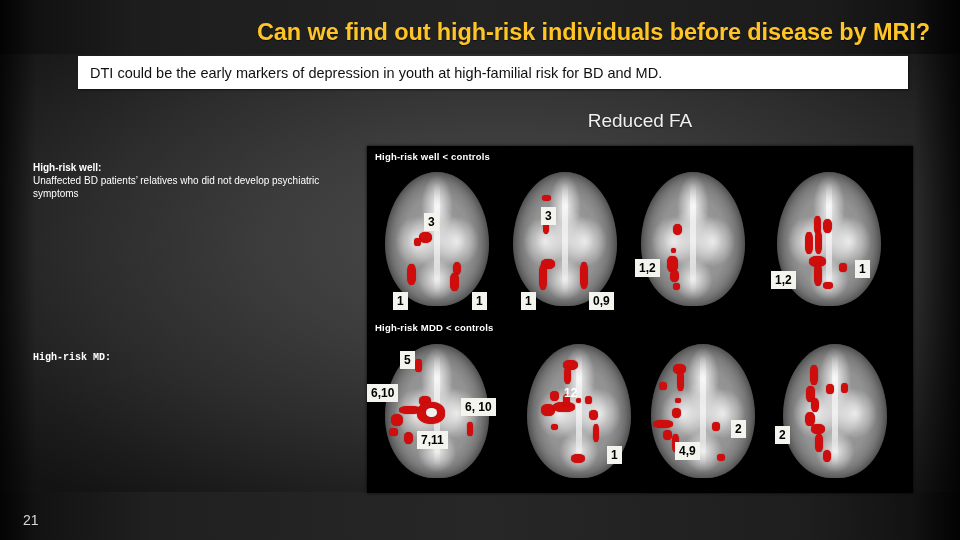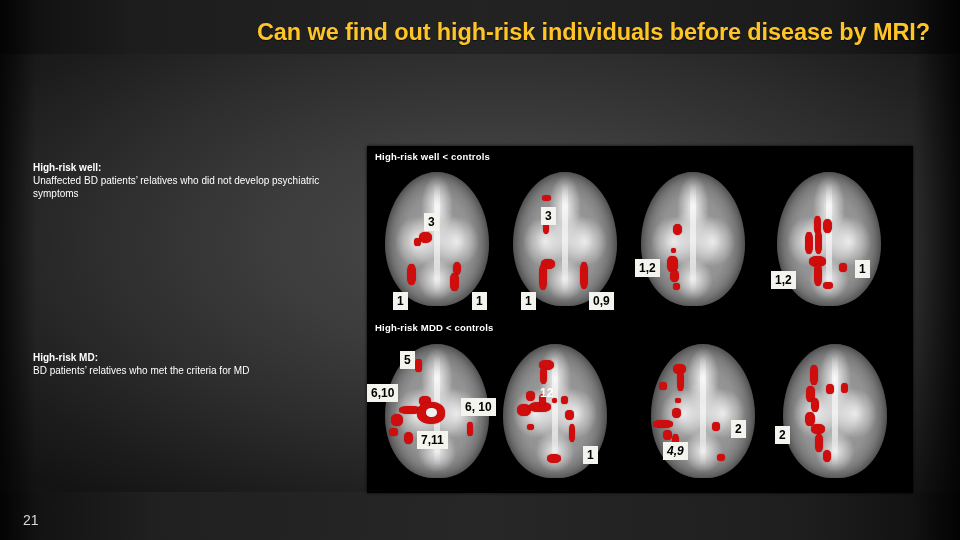--- a/index.html
+++ b/index.html
@@ -53,21 +53,21 @@
   #reducedfa {
     position:absolute; left:367px; top:110px; width:546px;
     text-align:center; color:#f0f0f0; font-size:19px;
     text-shadow:0 1px 1px rgba(0,0,0,.5);
   }
 
   .leftblock { position:absolute; left:33px; color:#ffffff; width:325px; }
   .leftblock .hd { font-weight:bold; font-size:10px; margin-bottom:1px; }
   .leftblock .bd { font-size:10px; line-height:1.33; }
   #block-well { top:162px; }
-  #block-md   { top:352px; }
+  #block-md   { top:352px;font-family:Liberation Mono, monospace; }
 
   
   #panel {
     position:absolute; left:367px; top:146px; width:546px; height:347px;
     background:#000; overflow:hidden;
     box-shadow:0 0 3px rgba(0,0,0,.8);
   }
   .rowlabel {
     position:absolute; left:8px; color:#fff; font-size:9.5px; font-weight:bold;
     letter-spacing:.2px; z-index:9; white-space:nowrap;
@@ -131,30 +131,33 @@
 
 <div id="slide">
 
   <div id="topband"></div>
   <div id="bottomband"></div>
   <div id="vign-l"></div>
   <div id="vign-r"></div>
 
   <div id="title">Can we find out high-risk individuals before disease by MRI?</div>
 
-
+  <div id="callout">
+    <span>DTI could be the early markers of depression  in youth at high-familial risk for BD and MD.</span>
+  </div>
+
+  <div id="reducedfa">Reduced FA</div>
 
   <div class="leftblock" id="block-well">
     <div class="hd">High-risk  well:</div>
     <div class="bd">Unaffected  BD patients’ relatives who did not develop psychiatric symptoms</div>
   </div>
 
   <div class="leftblock" id="block-md">
     <div class="hd">High-risk  MD:</div>
-    <div class="bd">BD patients’ relatives who met the criteria for MD</div>
   </div>
 
   <div id="panel">
 
     <div class="rowlabel" id="rowlabel-top">High-risk well &lt; controls</div>
     <div class="rowlabel" id="rowlabel-bot">High-risk  MDD &lt; controls</div>
 
     <div class="brainrow" id="row-top">
 
       <div class="brain" style="left:6px;">
@@ -219,21 +222,21 @@
         <div class="blob" style="left:16px;top:92px;width:9px;height:8px;"></div>
         <div class="blob" style="left:31px;top:96px;width:9px;height:12px;"></div>
         <div class="blob" style="left:93px;top:70px;width:6px;height:10px;"></div>
         <div class="blob" style="left:94px;top:86px;width:6px;height:14px;border-radius:38%;"></div>
         <div class="tag lg" style="left:27px;top:15px;">5</div>
         <div class="tag lg" style="left:-6px;top:48px;">6,10</div>
         <div class="tag lg" style="left:88px;top:62px;">6, 10</div>
         <div class="tag lg" style="left:44px;top:95px;">7,11</div>
       </div>
 
-      <div class="brain" style="left:124px;">
+      <div class="brain" style="left:148px;">
         <div class="bshape"></div>
         <div class="blob" style="left:48px;top:24px;width:15px;height:10px;"></div>
         <div class="blob" style="left:49px;top:31px;width:7px;height:17px;border-radius:38%;"></div>
         <div class="blob" style="left:35px;top:55px;width:9px;height:10px;"></div>
         <div class="blob" style="left:26px;top:68px;width:14px;height:12px;"></div>
         <div class="blob" style="left:38px;top:66px;width:22px;height:10px;border-radius:40%;"></div>
         <div class="blob" style="left:48px;top:58px;width:7px;height:12px;"></div>
         <div class="blob" style="left:61px;top:62px;width:5px;height:5px;"></div>
         <div class="blob" style="left:70px;top:60px;width:7px;height:8px;"></div>
         <div class="blob" style="left:74px;top:74px;width:9px;height:10px;"></div>
@@ -250,21 +253,21 @@
         <div class="blob" style="left:38px;top:35px;width:7px;height:20px;border-radius:38%;"></div>
         <div class="blob" style="left:20px;top:46px;width:8px;height:8px;"></div>
         <div class="blob" style="left:36px;top:62px;width:6px;height:5px;"></div>
         <div class="blob" style="left:33px;top:72px;width:9px;height:10px;"></div>
         <div class="blob" style="left:14px;top:84px;width:20px;height:8px;border-radius:40%;"></div>
         <div class="blob" style="left:24px;top:94px;width:9px;height:10px;"></div>
         <div class="blob" style="left:33px;top:98px;width:7px;height:18px;border-radius:38%;"></div>
         <div class="blob" style="left:73px;top:86px;width:8px;height:9px;"></div>
         <div class="blob" style="left:78px;top:118px;width:8px;height:7px;"></div>
         <div class="tag lg" style="left:92px;top:84px;">2</div>
-        <div class="tag lg" style="left:24px;top:106px;font-style:italic;">4,9</div>
+        <div class="tag lg" style="left:36px;top:106px;">4,9</div>
       </div>
 
       <div class="brain" style="left:404px;">
         <div class="bshape"></div>
         <div class="blob" style="left:39px;top:29px;width:8px;height:20px;border-radius:38%;"></div>
         <div class="blob" style="left:35px;top:50px;width:9px;height:16px;border-radius:40%;"></div>
         <div class="blob" style="left:40px;top:62px;width:8px;height:14px;"></div>
         <div class="blob" style="left:34px;top:76px;width:10px;height:14px;"></div>
         <div class="blob" style="left:40px;top:88px;width:14px;height:10px;"></div>
         <div class="blob" style="left:44px;top:98px;width:8px;height:18px;border-radius:38%;"></div>

